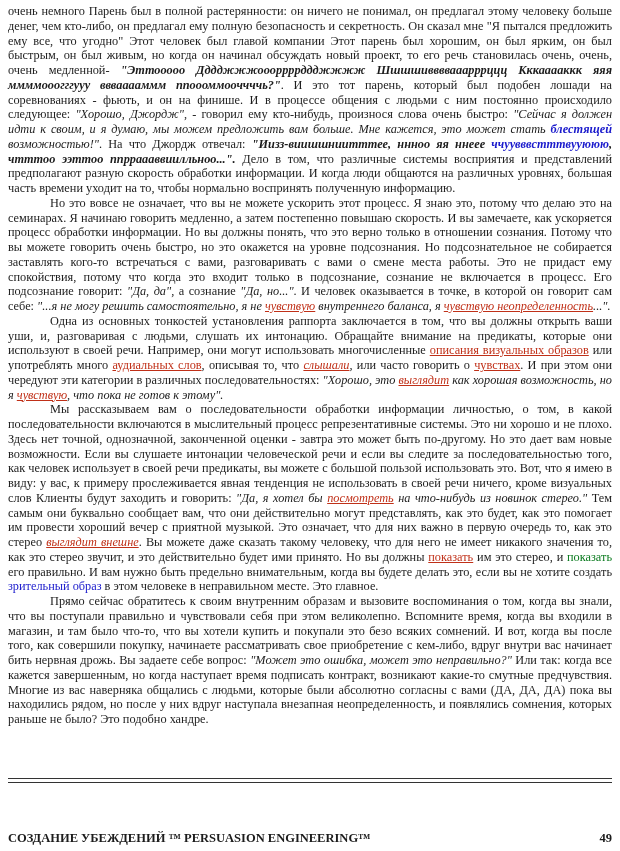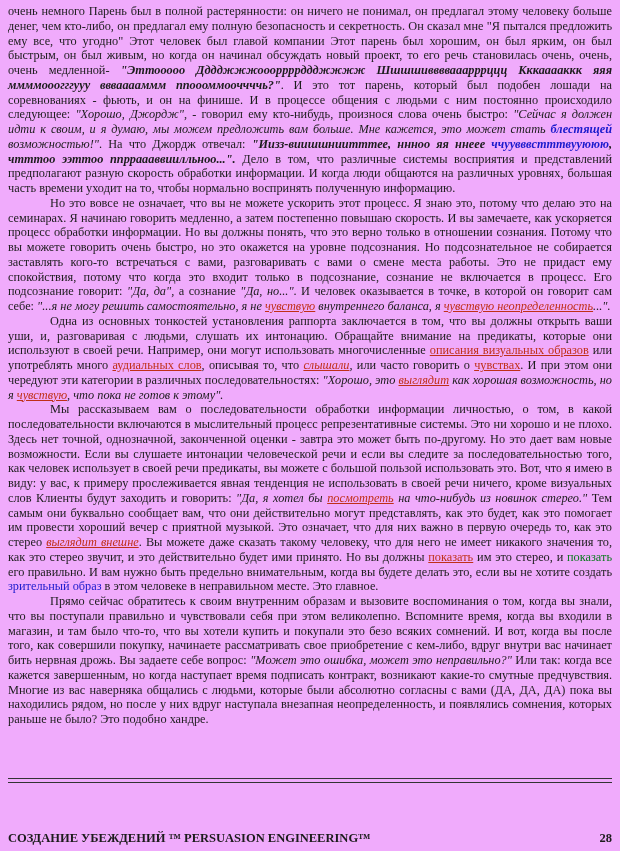--- a/index.html
+++ b/index.html
@@ -5,21 +5,21 @@
   html, body {
     margin: 0;
     padding: 0;
     background: #e8e8e8;
   }
   .page {
     position: relative;
     width: 620px;
     height: 851px;
     margin: 0 auto;
-    background: #f0abfc;
+    background: #ffffff;
     overflow: hidden;
     font-family: "Liberation Serif", "DejaVu Serif", serif;
     color: #1c1c1c;
   }
   .doc {
     position: absolute;
     top: 4px;
     left: 8px;
     right: 8px;
     font-size: 12.3px;
@@ -69,16 +69,16 @@
       <p class="para"><span>очень немного Парень был в полной растерянности: он ничего не понимал, он предлагал этому человеку больше денег, чем кто-либо, он предлагал ему полную безопасность и секретность. Он сказал мне "Я пытался предложить ему все, что угодно" Этот человек был главой компании Этот парень был хорошим, он был ярким, он был быстрым, он был живым, но когда он начинал обсуждать новый проект, то его речь становилась очень, очень, очень медленной- </span><span class="b i">"Эттооооо Дддджжжоооррррддджжжж Шшшшиввввааарррццц Кккааааккк яяя ммммооогггууу вввааааммм ппоооммооччччь?"</span><span>. И это тот парень, который был подобен лошади на соревнованиях - фьють, и он на финише. И в процессе общения с людьми с ним постоянно происходило следующее: </span><span class="i">"Хорошо, Джордж"</span><span>, - говорил ему кто-нибудь, произнося слова очень быстро: </span><span class="i">"Сейчас я должен идти к своим, и я думаю, мы можем предложить вам больше. Мне кажется, это может стать </span><span class="i b blue">блестящей</span><span class="i"> возможностью!"</span><span>. На что Джордж отвечал: </span><span class="b i">"Иизз-виишшниитттее, ннноо яя ннеее </span><span class="b i blue">ччуувввстттвууююю</span><span class="b i">, чтттоо ээттоо ппрраааввиилльноо...".</span><span> Дело в том, что различные системы восприятия и представлений предполагают разную скорость обработки информации. И когда люди общаются на различных уровнях, большая часть времени уходит на то, чтобы нормально воспринять полученную информацию.</span></p>
       <p class="para indent"><span>Но это вовсе не означает, что вы не можете ускорить этот процесс. Я знаю это, потому что делаю это на семинарах. Я начинаю говорить медленно, а затем постепенно повышаю скорость. И вы замечаете, как ускоряется процесс обработки информации. Но вы должны понять, что это верно только в отношении сознания. Потому что вы можете говорить очень быстро, но это окажется на уровне подсознания. Но подсознательное не собирается заставлять кого-то встречаться с вами, разговаривать с вами о смене места работы. Это не придаст ему спокойствия, потому что когда это входит только в подсознание, сознание не включается в процесс. Его подсознание говорит: </span><span class="i">"Да, да"</span><span>, а сознание </span><span class="i">"Да, но..."</span><span>. И человек оказывается в точке, в которой он говорит сам себе: </span><span class="i">"...я не могу решить самостоятельно, я не </span><span class="i red">чувствую</span><span class="i"> внутреннего баланса, я </span><span class="i red">чувствую неопределенность</span><span class="i">...".</span></p>
       <p class="para indent"><span>Одна из основных тонкостей установления раппорта заключается в том, что вы должны открыть ваши уши, и, разговаривая с людьми, слушать их интонацию. Обращайте внимание на предикаты, которые они используют в своей речи. Например, они могут использовать многочисленные </span><span class="red">описания визуальных образов</span><span> или употреблять много </span><span class="red">аудиальных слов</span><span>, описывая то, что </span><span class="red i">слышали</span><span>, или часто говорить о </span><span class="red">чувствах</span><span>. И при этом они чередуют эти категории в различных последовательностях: </span><span class="i">"Хорошо, это </span><span class="i red">выглядит</span><span class="i"> как хорошая возможность, но я </span><span class="i red">чувствую</span><span class="i">, что пока не готов к этому".</span></p>
       <p class="para indent"><span>Мы рассказываем вам о последовательности обработки информации личностью, о том, в какой последовательности включаются в мыслительный процесс репрезентативные системы. Это ни хорошо и не плохо. Здесь нет точной, однозначной, законченной оценки - завтра это может быть по-другому. Но это дает вам новые возможности. Если вы слушаете интонации человеческой речи и если вы следите за последовательностью того, как человек использует в своей речи предикаты, вы можете с большой пользой использовать это. Вот, что я имею в виду: у вас, к примеру прослеживается явная тенденция не использовать в своей речи ничего, кроме визуальных слов Клиенты будут заходить и говорить: </span><span class="i">"Да, я хотел бы </span><span class="i red">посмотреть</span><span class="i"> на что-нибудь из новинок стерео."</span><span> Тем самым они буквально сообщает вам, что они действительно могут представлять, как это будет, как это помогает им провести хороший вечер с приятной музыкой. Это означает, что для них важно в первую очередь то, как это стерео </span><span class="red i">выглядит внешне</span><span>. Вы можете даже сказать такому человеку, что для него не имеет никакого значения то, как это стерео звучит, и это действительно будет ими принято. Но вы должны </span><span class="red">показать</span><span> им это стерео, и </span><span class="green">показать</span><span> его правильно. И вам нужно быть предельно внимательным, когда вы будете делать это, если вы не хотите создать </span><span class="blue">зрительный образ</span><span> в этом человеке в неправильном месте. Это главное.</span></p>
       <p class="para indent"><span>Прямо сейчас обратитесь к своим внутренним образам и вызовите воспоминания о том, когда вы знали, что вы поступали правильно и чувствовали себя при этом великолепно. Вспомните время, когда вы входили в магазин, и там было что-то, что вы хотели купить и покупали это безо всяких сомнений. И вот, когда вы после того, как совершили покупку, начинаете рассматривать свое приобретение с кем-либо, вдруг внутри вас начинает бить нервная дрожь. Вы задаете себе вопрос: </span><span class="i">"Может это ошибка, может это неправильно?"</span><span> Или так: когда все кажется завершенным, но когда наступает время подписать контракт, возникают какие-то смутные предчувствия. Многие из вас наверняка общались с людьми, которые были абсолютно согласны с вами (ДА, ДА, ДА) пока вы находились рядом, но после у них вдруг наступала внезапная неопределенность, и появлялись сомнения, которых раньше не было? Это подобно хандре.</span></p>
     </div>
   <div class="footer">
     <div class="footer-rule"></div>
     <div class="footer-row">
       <span>СОЗДАНИЕ УБЕЖДЕНИЙ ™ PERSUASION ENGINEERING™</span>
-      <span>28</span>
+      <span>49</span>
     </div>
   </div>
 </div>
 
 </body></html>

